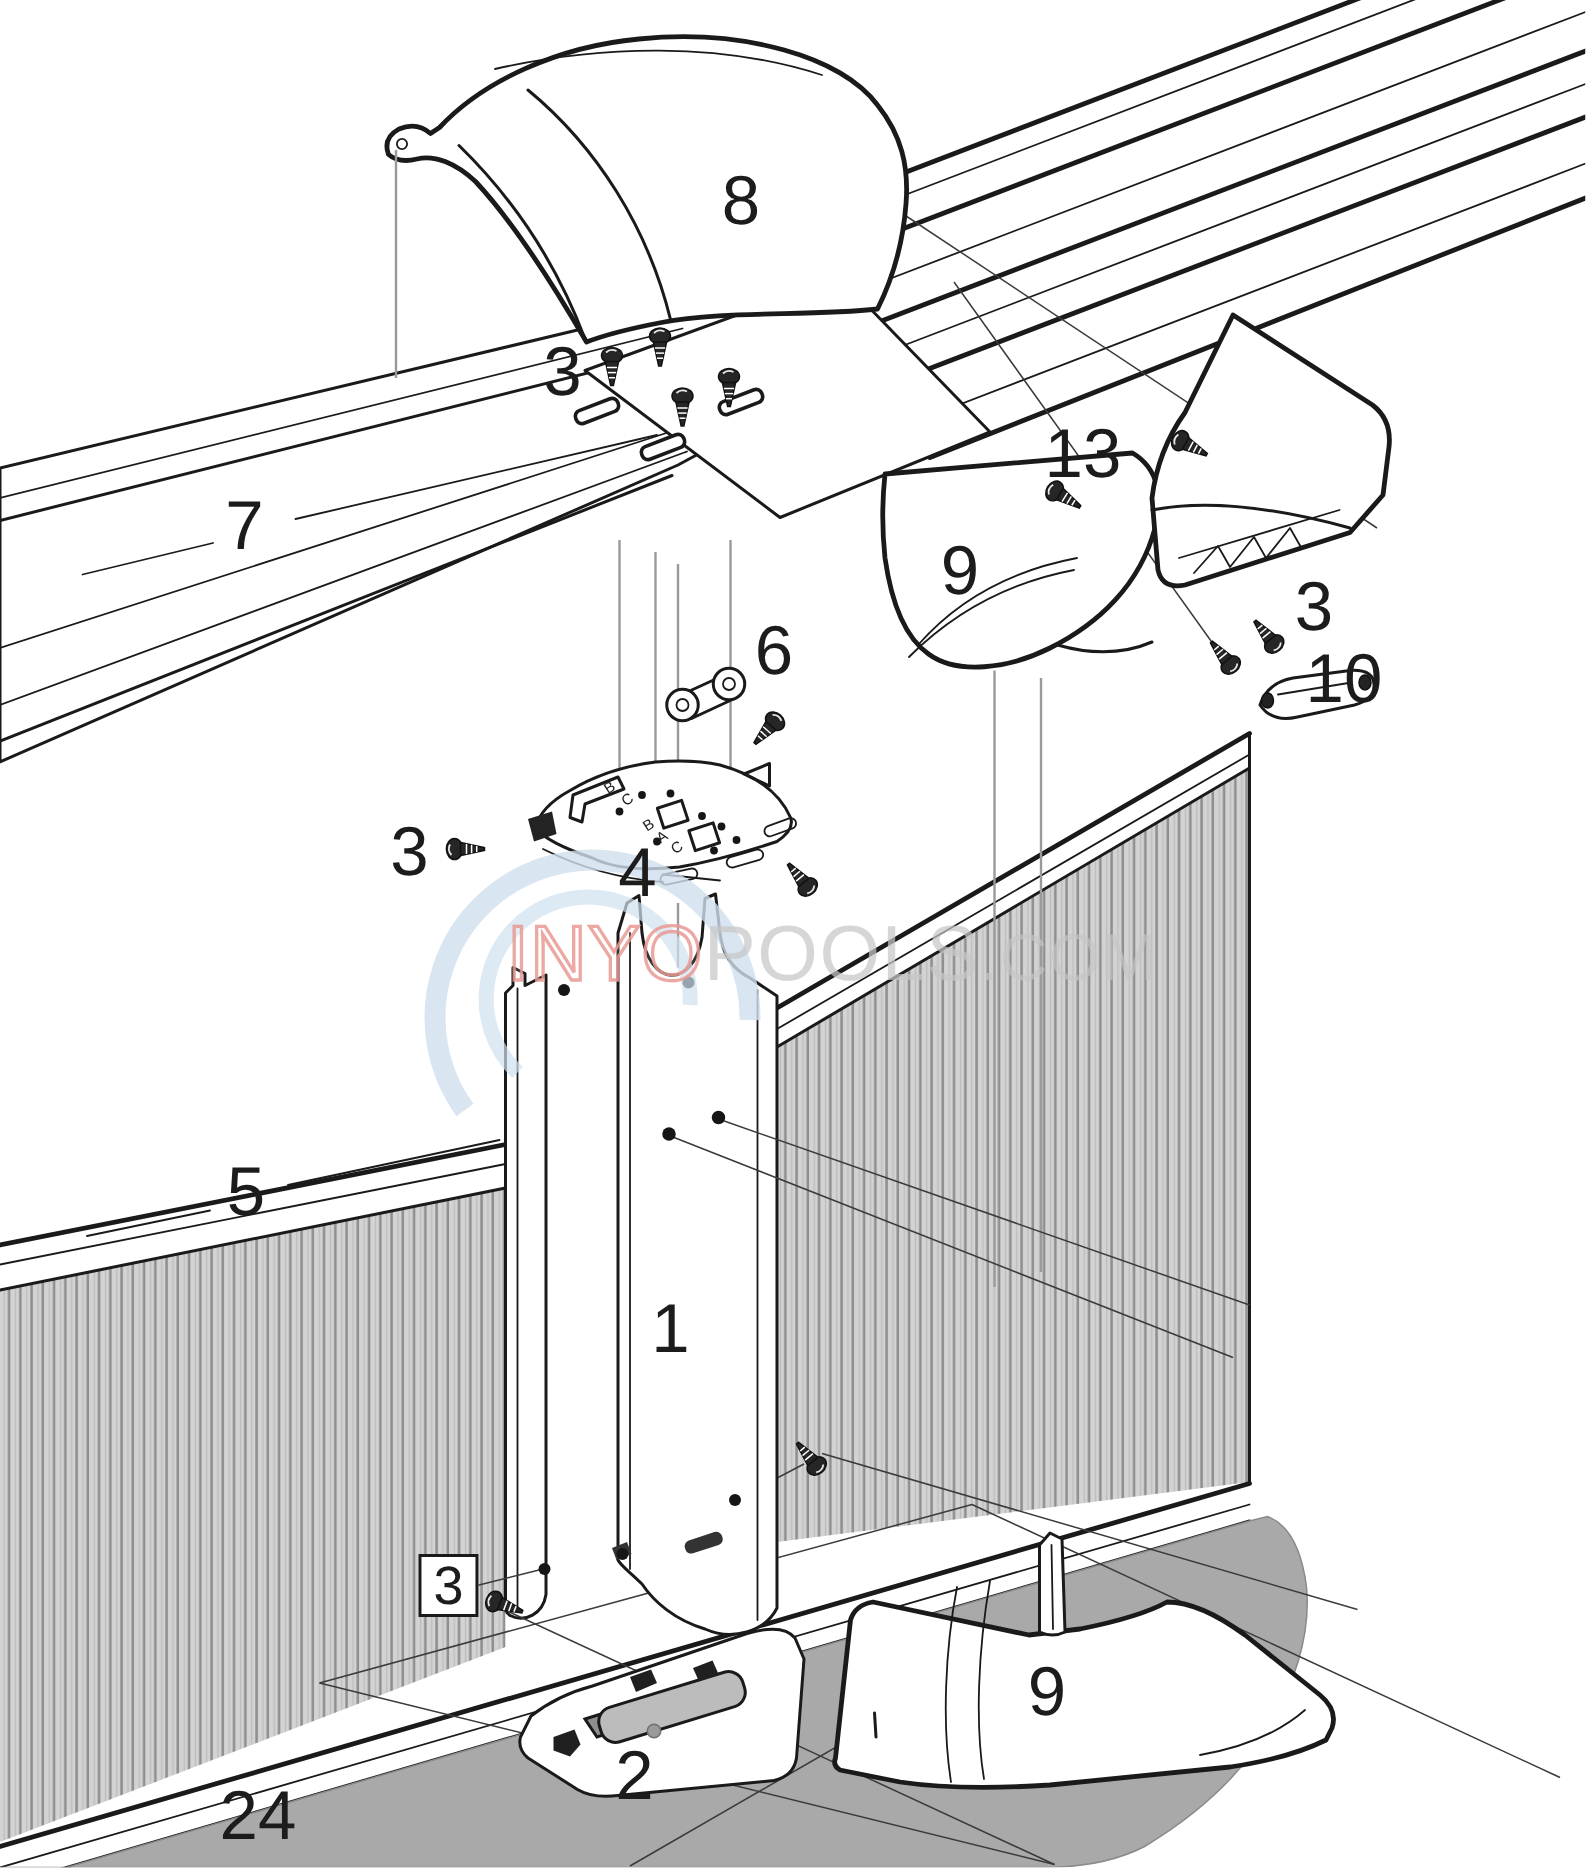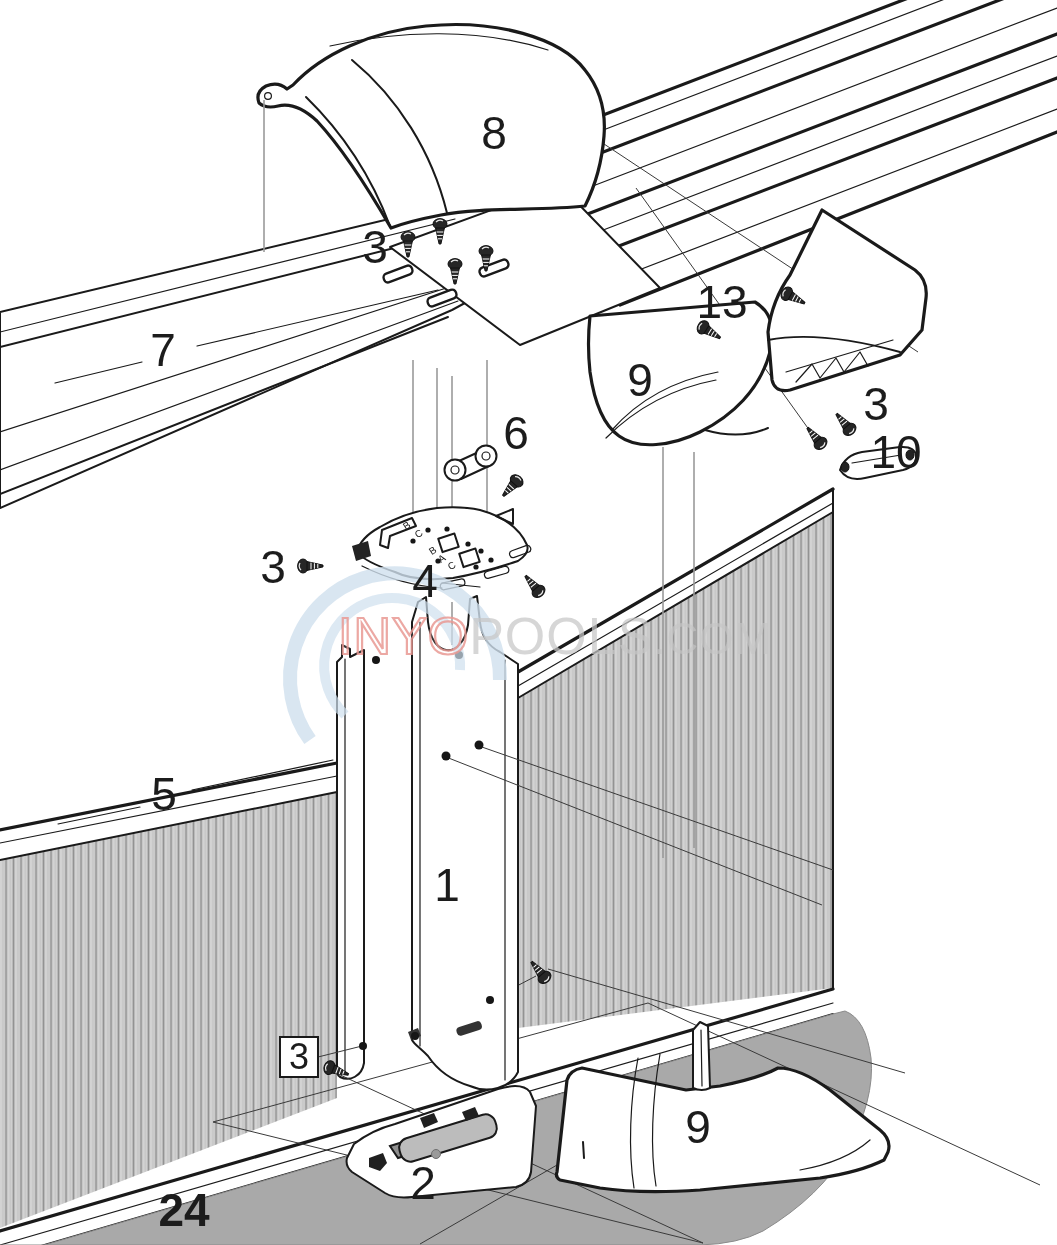--- a/index.html
+++ b/index.html
@@ -297,21 +297,21 @@
   <div class="callout" style="left:876px;top:404px;">3</div>
   <div class="callout" style="left:896px;top:452px;">10</div>
   <div class="callout" style="left:516px;top:433px;">6</div>
   <div class="callout" style="left:273px;top:567px;">3</div>
   <div class="callout" style="left:425px;top:581px;">4</div>
   <div class="callout" style="left:164px;top:794px;">5</div>
   <div class="callout" style="left:447px;top:885px;">1</div>
   <div class="callout boxed" style="left:299px;top:1057px;">3</div>
   <div class="callout" style="left:698px;top:1127px;">9</div>
   <div class="callout" style="left:423px;top:1183px;">2</div>
-  <div class="callout" style="left:184px;top:1210px;font-weight:bold;">24</div>
+  <div class="callout" style="left:172px;top:1210px;">24</div>
 
   <div class="plate-letter" style="left:407px;top:526px;">B</div>
   <div class="plate-letter" style="left:419px;top:534px;">C</div>
   <div class="plate-letter" style="left:433px;top:551px;">B</div>
   <div class="plate-letter" style="left:442px;top:559px;">A</div>
   <div class="plate-letter" style="left:452px;top:566px;">C</div>
 
 </div>
 
 </body></html>

